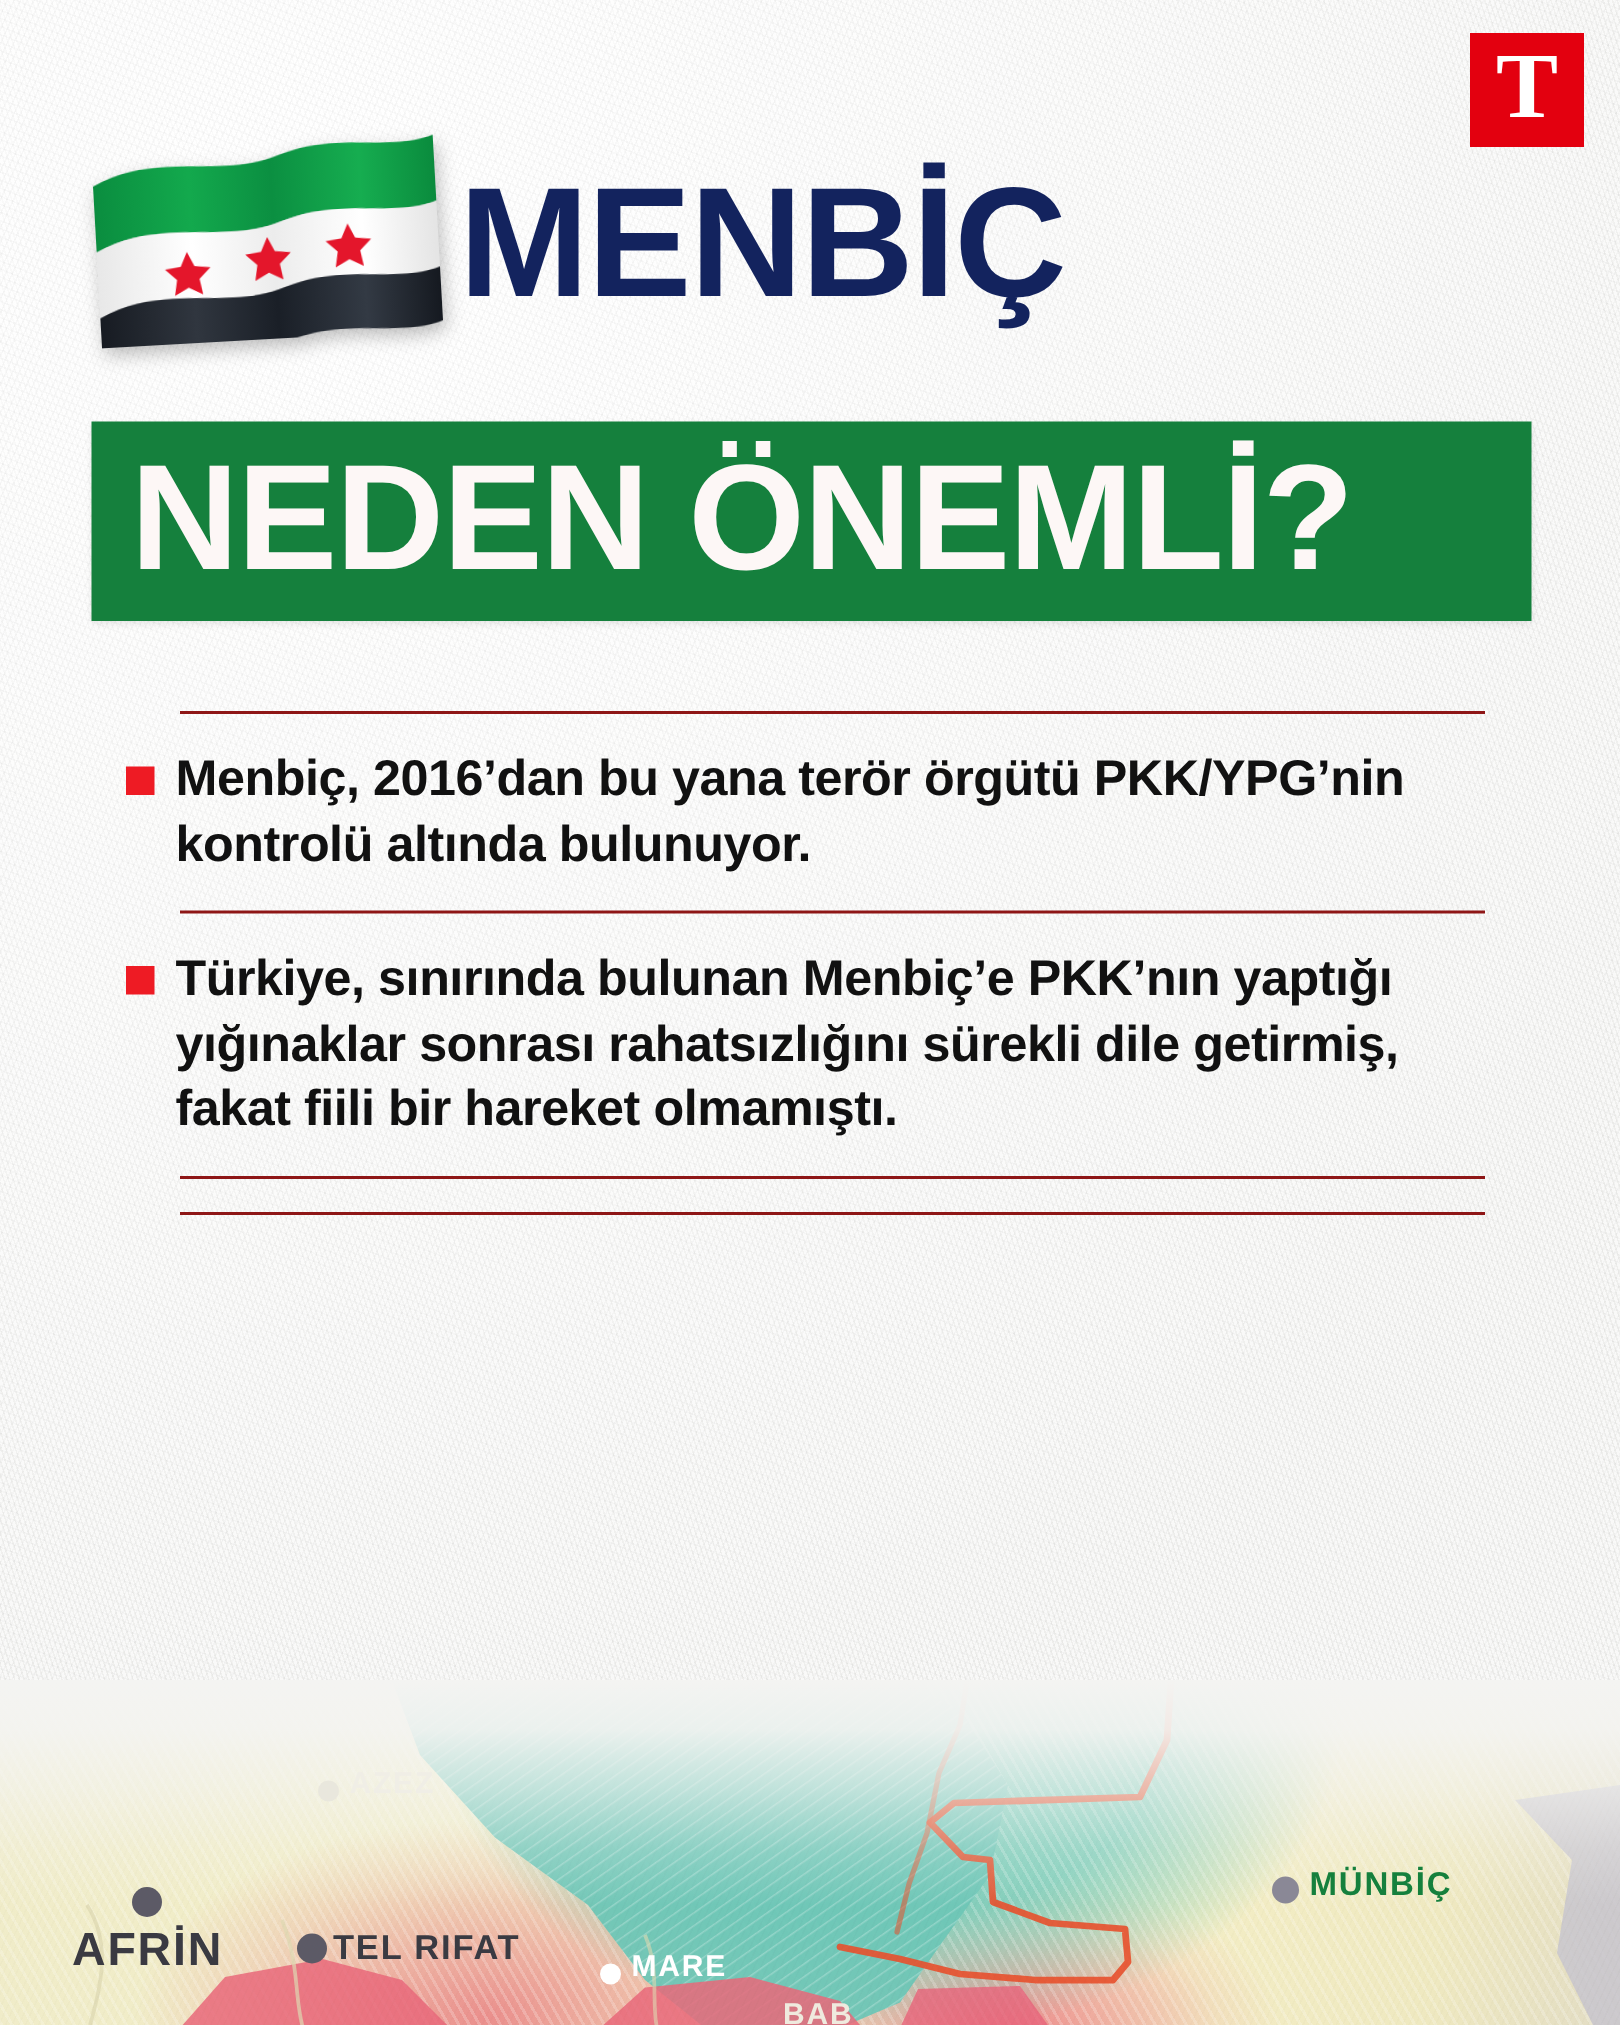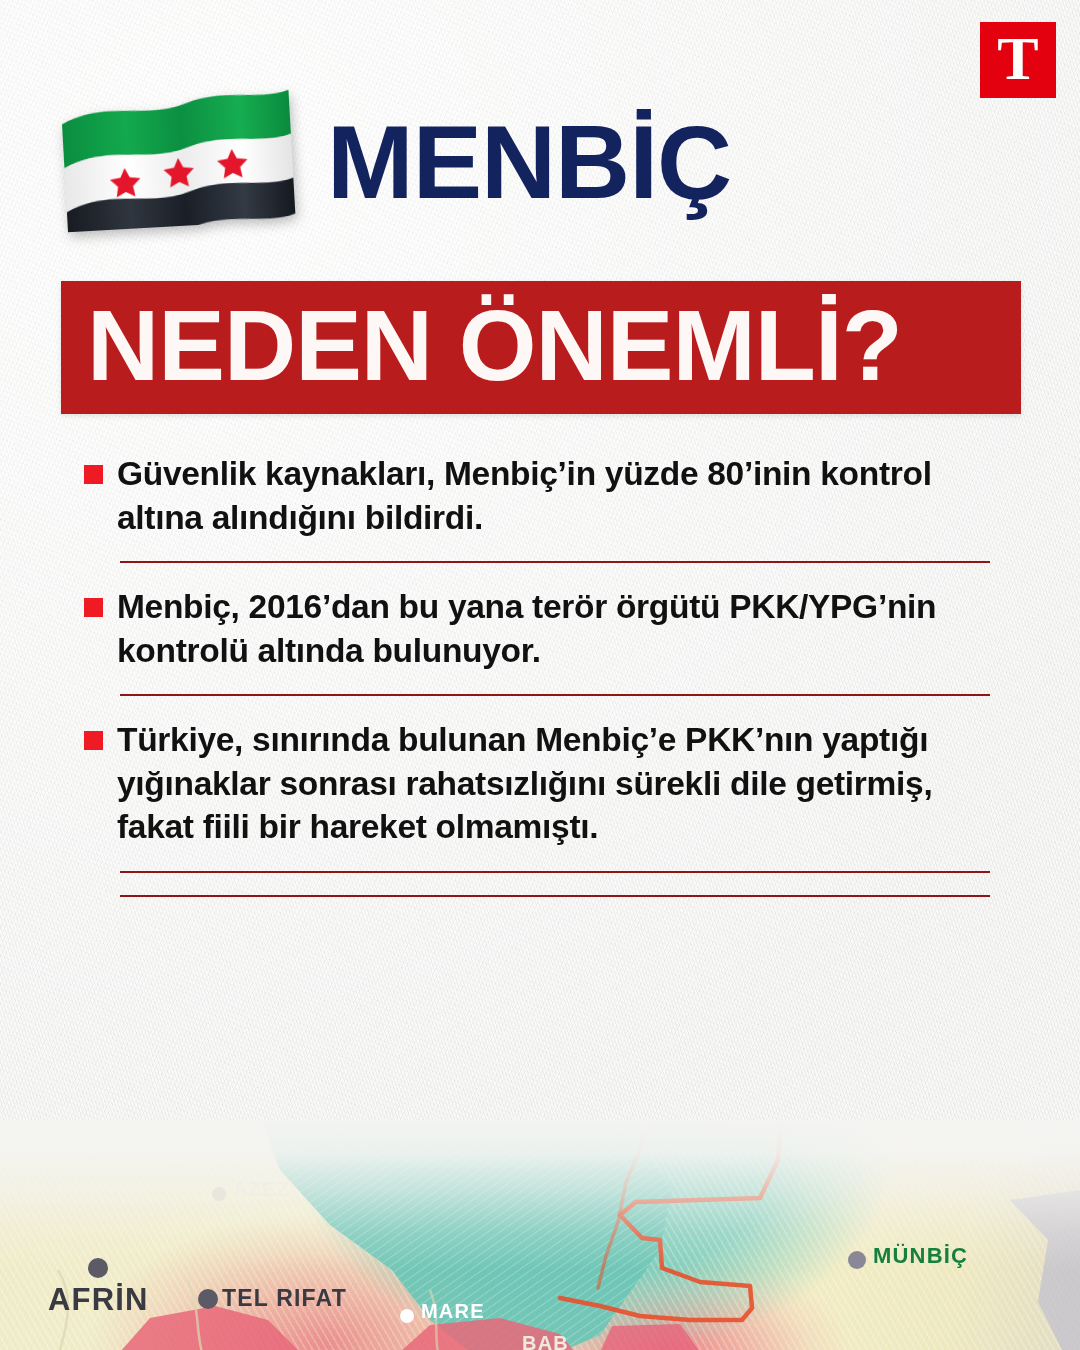--- a/index.html
+++ b/index.html
@@ -121,30 +121,30 @@
   }
   .flag svg { width:100%; height:100%; display:block; }
 
   .title-main {
     font-family:"Liberation Sans", sans-serif;
     font-weight:bold;
     font-size:104px;
     line-height:0.92;
     color:#13235e;
     letter-spacing:-1px;
-    margin-left:33px;
+    margin-left:12px;
     transform:translateY(6px);
   }
 
   
   .banner {
     position:absolute;
     top:281px; left:61px;
     width:960px; height:133px;
-    background:#b91c1c;
+    background:#15803d;
     display:flex; align-items:center;
     box-shadow:0 2px 5px rgba(0,0,0,0.10);
   }
   .banner .banner-text {
     font-family:"Liberation Sans", sans-serif;
     font-weight:bold;
     font-size:100px;
     line-height:1;
     color:#fdf7f6;
     letter-spacing:-1px;
@@ -296,24 +296,20 @@
     </div>
     <div class="title-main">MENBİÇ</div>
   </div>
 
   <div class="banner">
     <div class="banner-text">NEDEN ÖNEMLİ?</div>
   </div>
 
   <div class="bullet-list">
 
-    <div class="bullet">
-      <span class="marker"></span>
-      <span class="btext">Güvenlik kaynakları, Menbiç’in yüzde 80’inin kontrol altına alındığını bildirdi.</span>
-    </div>
     <div class="divider"></div>
 
     <div class="bullet">
       <span class="marker"></span>
       <span class="btext">Menbiç, 2016’dan bu yana terör örgütü PKK/YPG’nin kontrolü altında bulunuyor.</span>
     </div>
     <div class="divider"></div>
 
     <div class="bullet">
       <span class="marker"></span>

